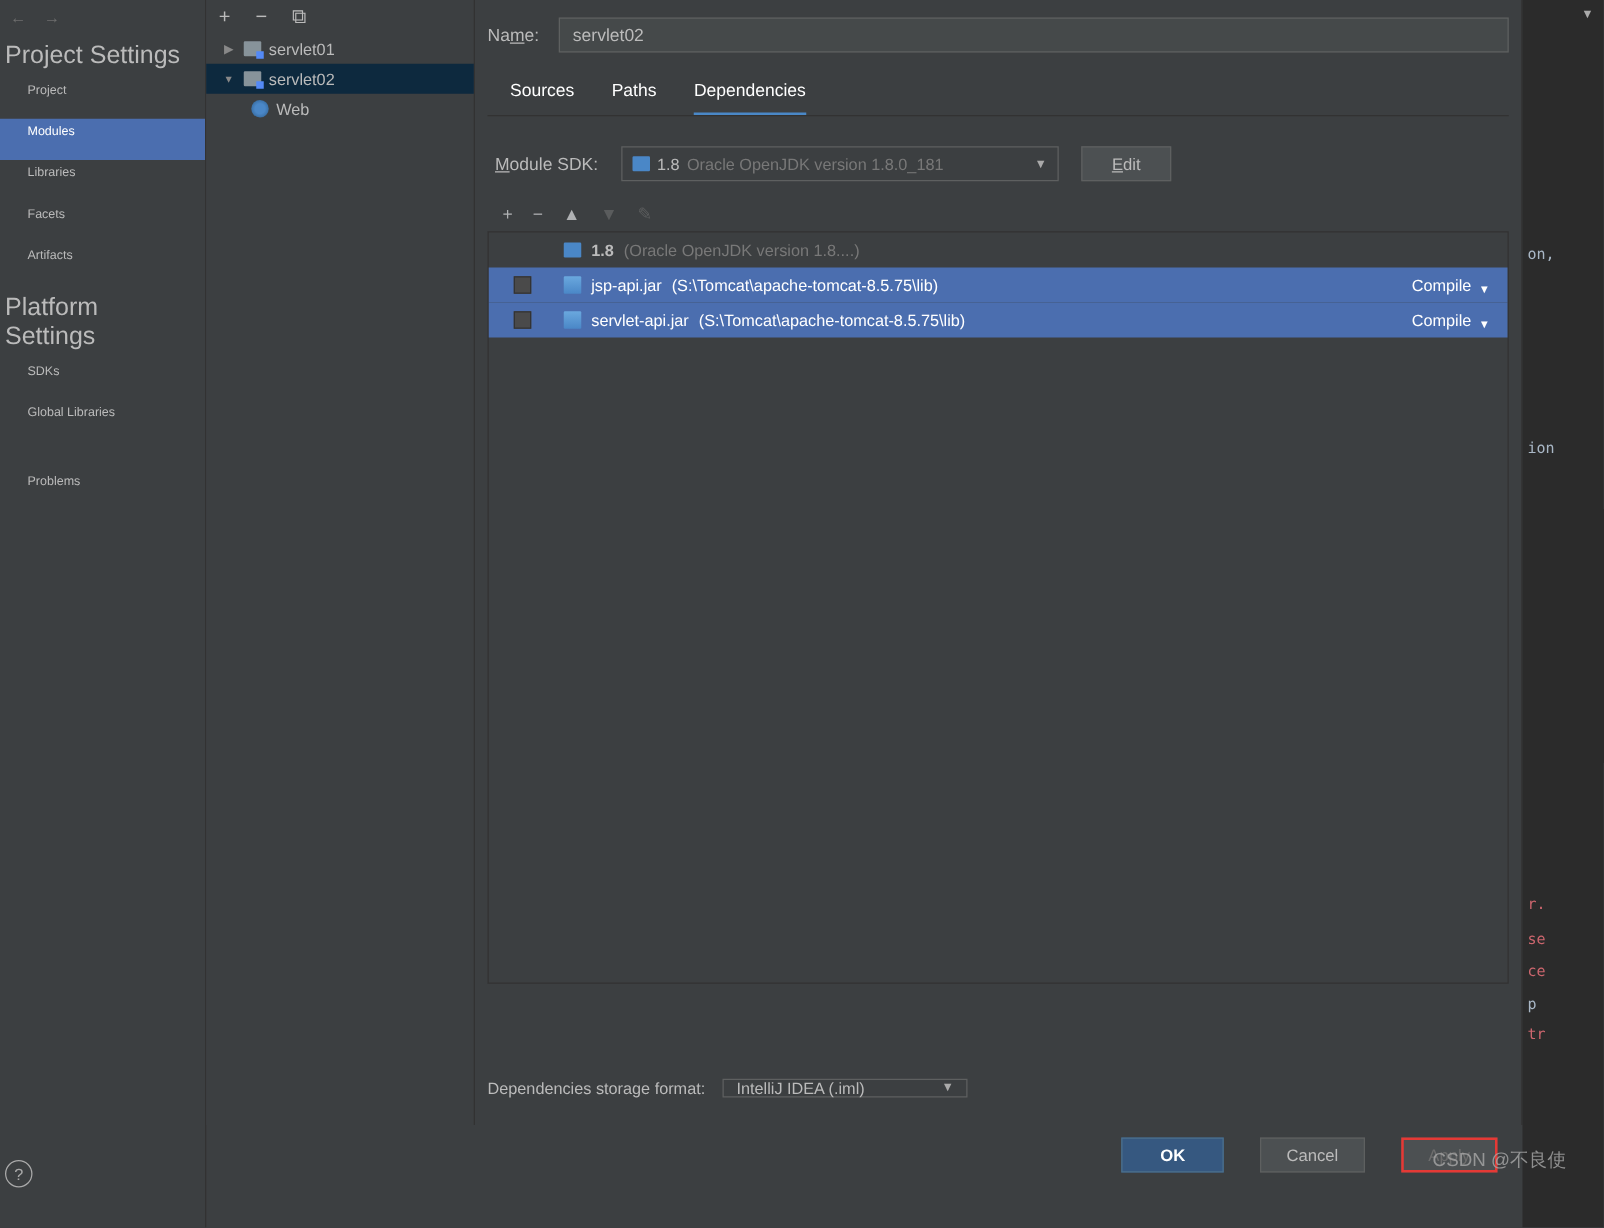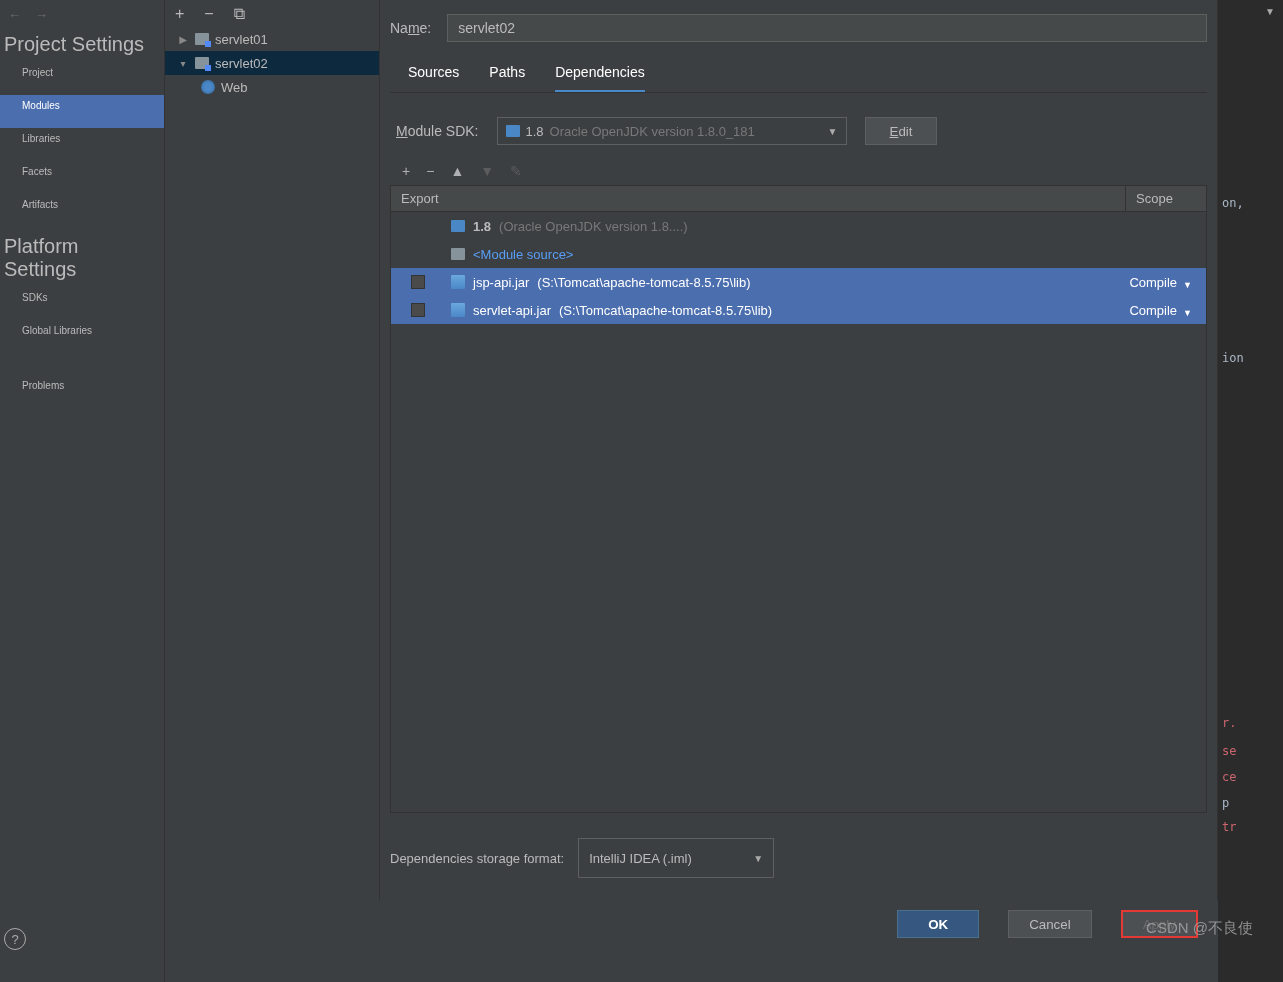--- a/index.html
+++ b/index.html
@@ -248,21 +248,21 @@
 .storage-row {
   position: absolute;
   left: 10px;
   bottom: 22px;
   display: flex;
   align-items: center;
   gap: 14px;
 }
 .storage-select {
   width: 196px;
-  height: 40px;
+  height: 15px;
   background: #3c3f41;
   border: 1px solid #5e6060;
   display: flex;
   align-items: center;
   padding: 0 10px;
   cursor: pointer;
 }
 .storage-select .dd { margin-left: auto; font-size: 10px; color: #aaa; }
 
 .dialog-footer {
@@ -399,33 +399,25 @@
 
   <div class="dep-toolbar">
     <span>+</span>
     <span>−</span>
     <span>▲</span>
     <span class="disabled">▼</span>
     <span class="disabled">✎</span>
   </div>
 
   <div class="dep-table">
-    <div class="dep-header">
-      <div class="col-export">Export</div>
-      <div class="col-scope">Scope</div>
-    </div>
     <div class="dep-body">
       <div class="dep-row" style="padding-left:60px">
         <span class="sdk-folder-icon" style="width:14px;height:12px"></span>
         <span style="font-weight:bold">1.8</span>
         <span class="text-dim">(Oracle OpenJDK version 1.8....)</span>
-      </div>
-      <div class="dep-row" style="padding-left:60px">
-        <span class="folder-sm"></span>
-        <span class="text-link">&lt;Module source&gt;</span>
       </div>
       <div class="dep-row selected">
         <span class="cb"></span>
         <span class="dep-icon jar-icon"></span>
         <span>jsp-api.jar</span>
         <span>(S:\Tomcat\apache-tomcat-8.5.75\lib)</span>
         <span class="scope">
           <span>Compile</span>
           <span class="dd-sm">▼</span>
         </span>

